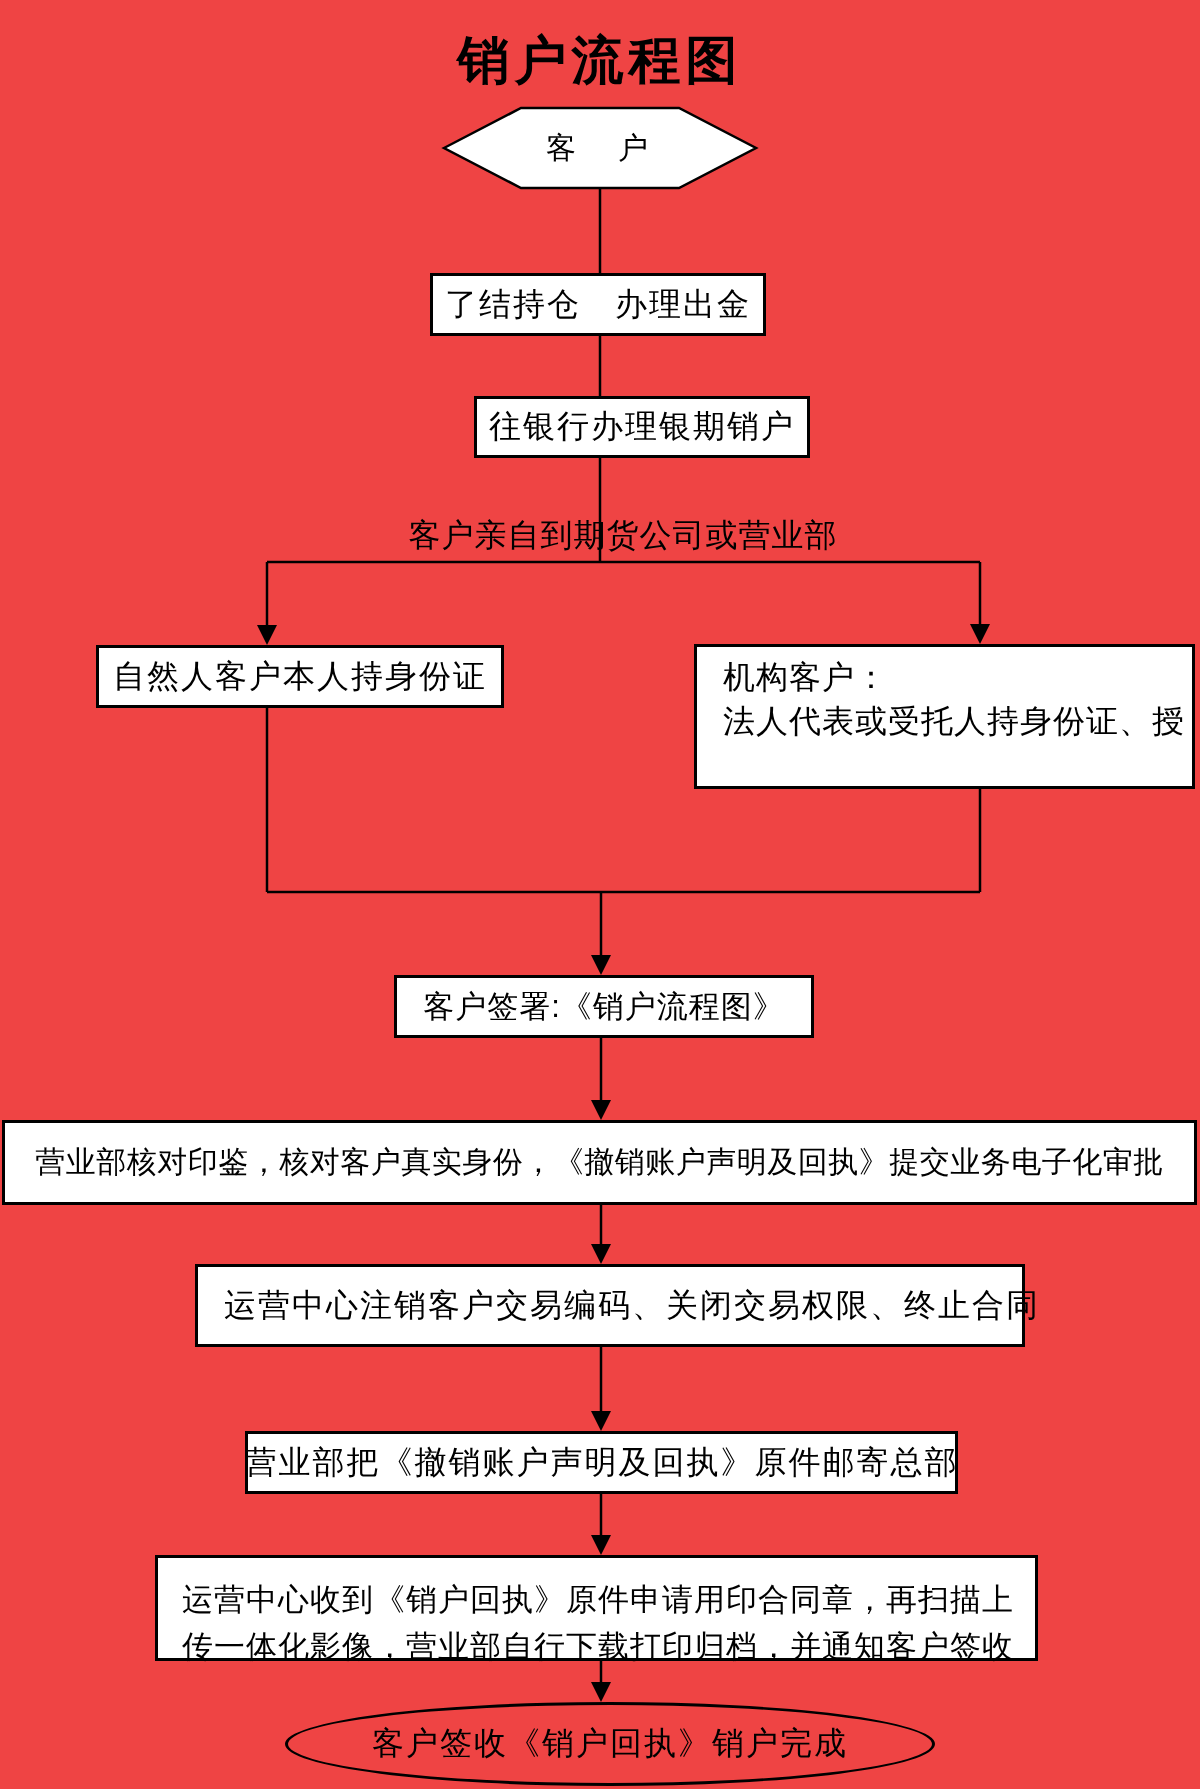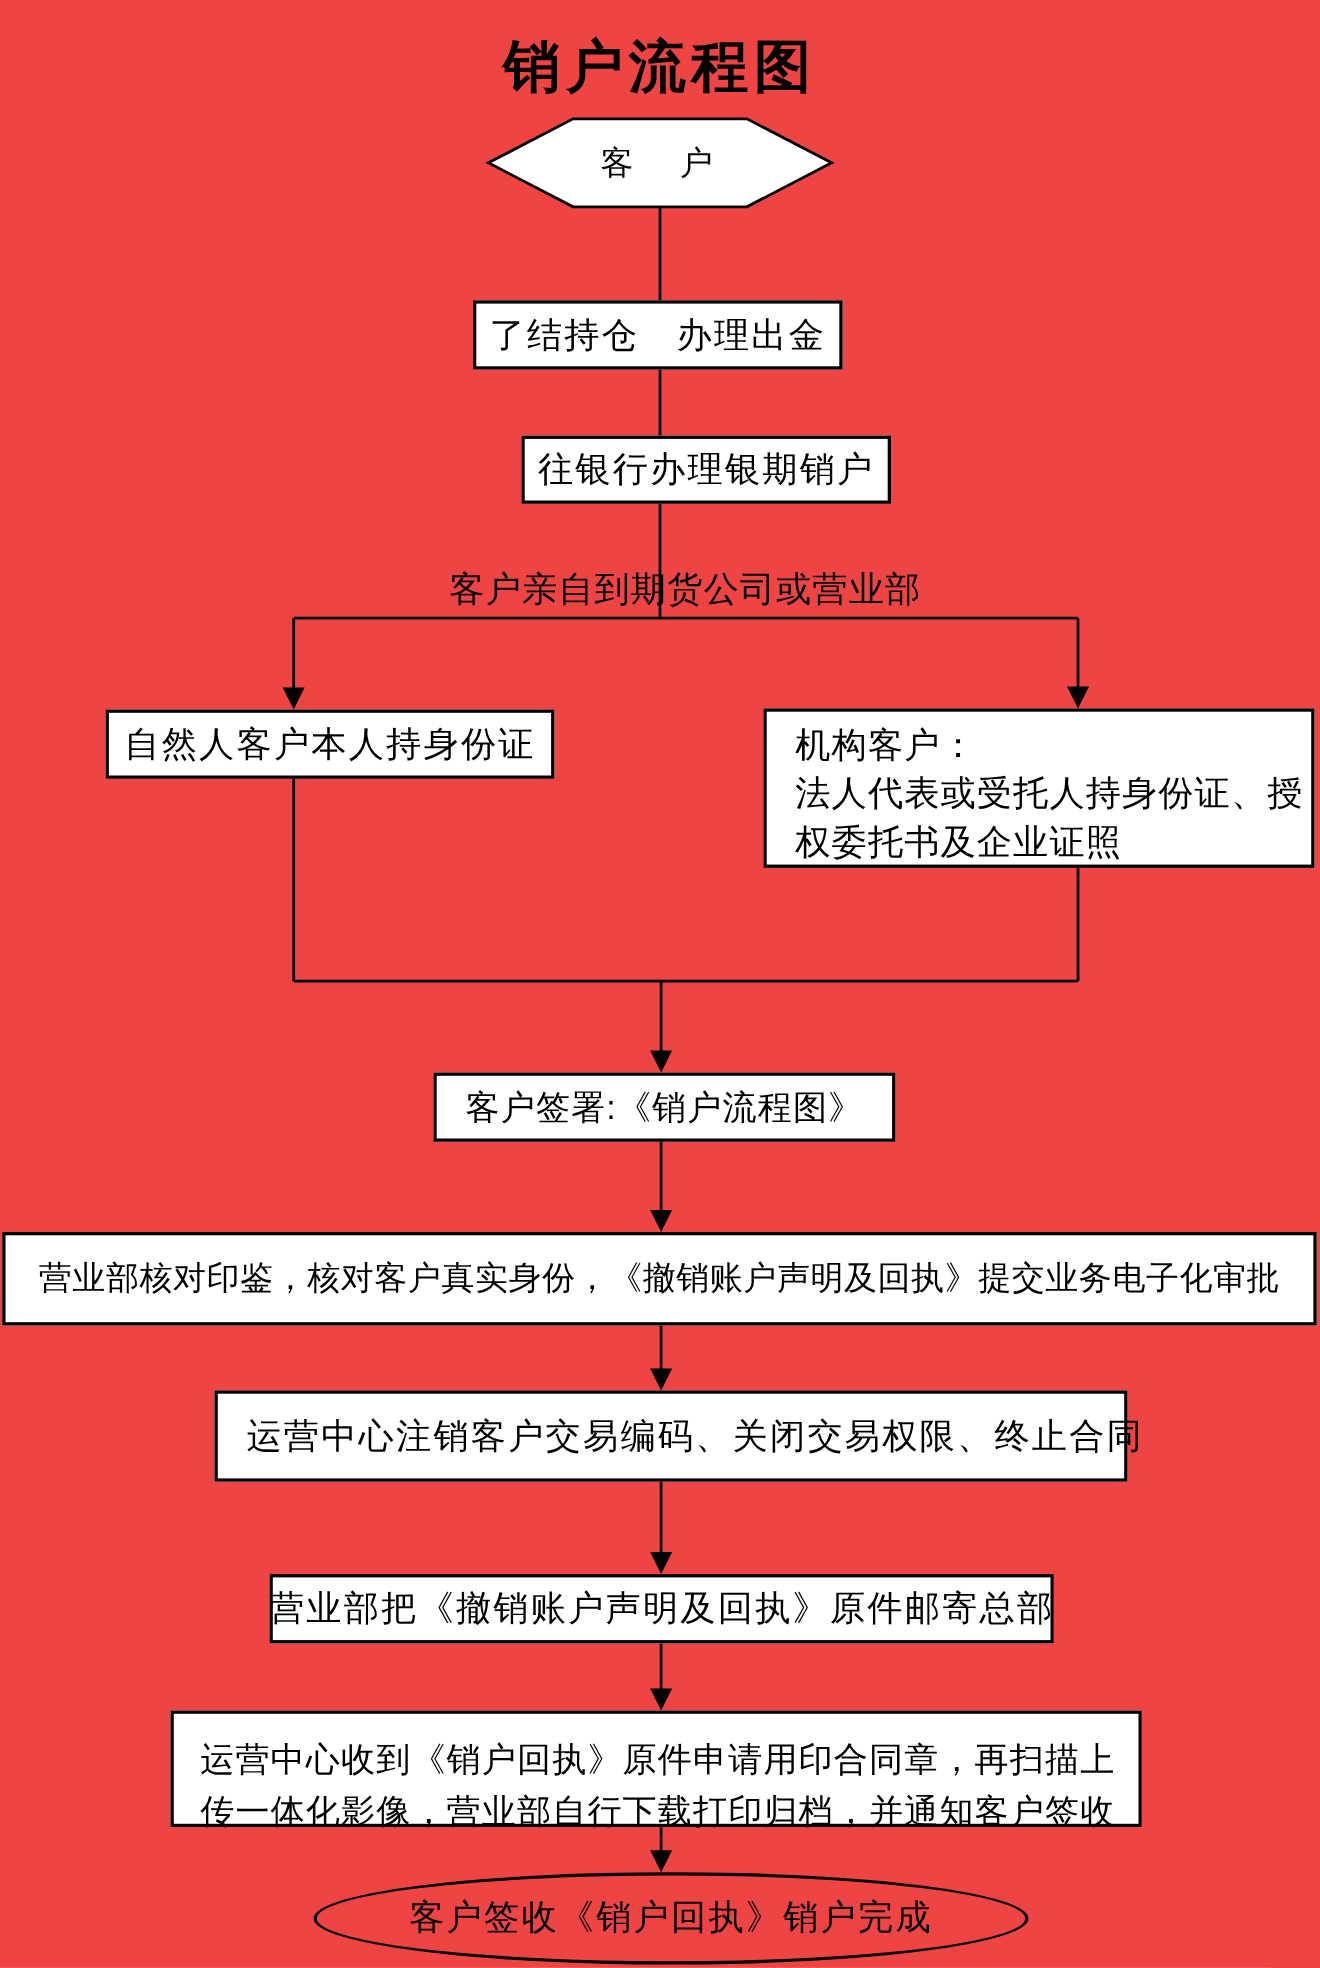--- a/index.html
+++ b/index.html
@@ -139,21 +139,20 @@
 
   <div class="node box-bank">往银行办理银期销户</div>
 
   <div class="free-label">客户亲自到期货公司或营业部</div>
 
   <div class="node box-natural">自然人客户本人持身份证</div>
 
   <div class="node box-inst">
     <div>机构客户：</div>
     <div>法人代表或受托人持身份证、授</div>
-    <div>权委托书及企业证照</div>
   </div>
 
   <div class="node box-sign">客户签署:《销户流程图》</div>
 
   <div class="node box-verify">营业部核对印鉴，核对客户真实身份，《撤销账户声明及回执》提交业务电子化审批</div>
 
   <div class="node box-ops">运营中心注销客户交易编码、关闭交易权限、终止合同</div>
 
   <div class="node box-mail">营业部把《撤销账户声明及回执》原件邮寄总部</div>
 

